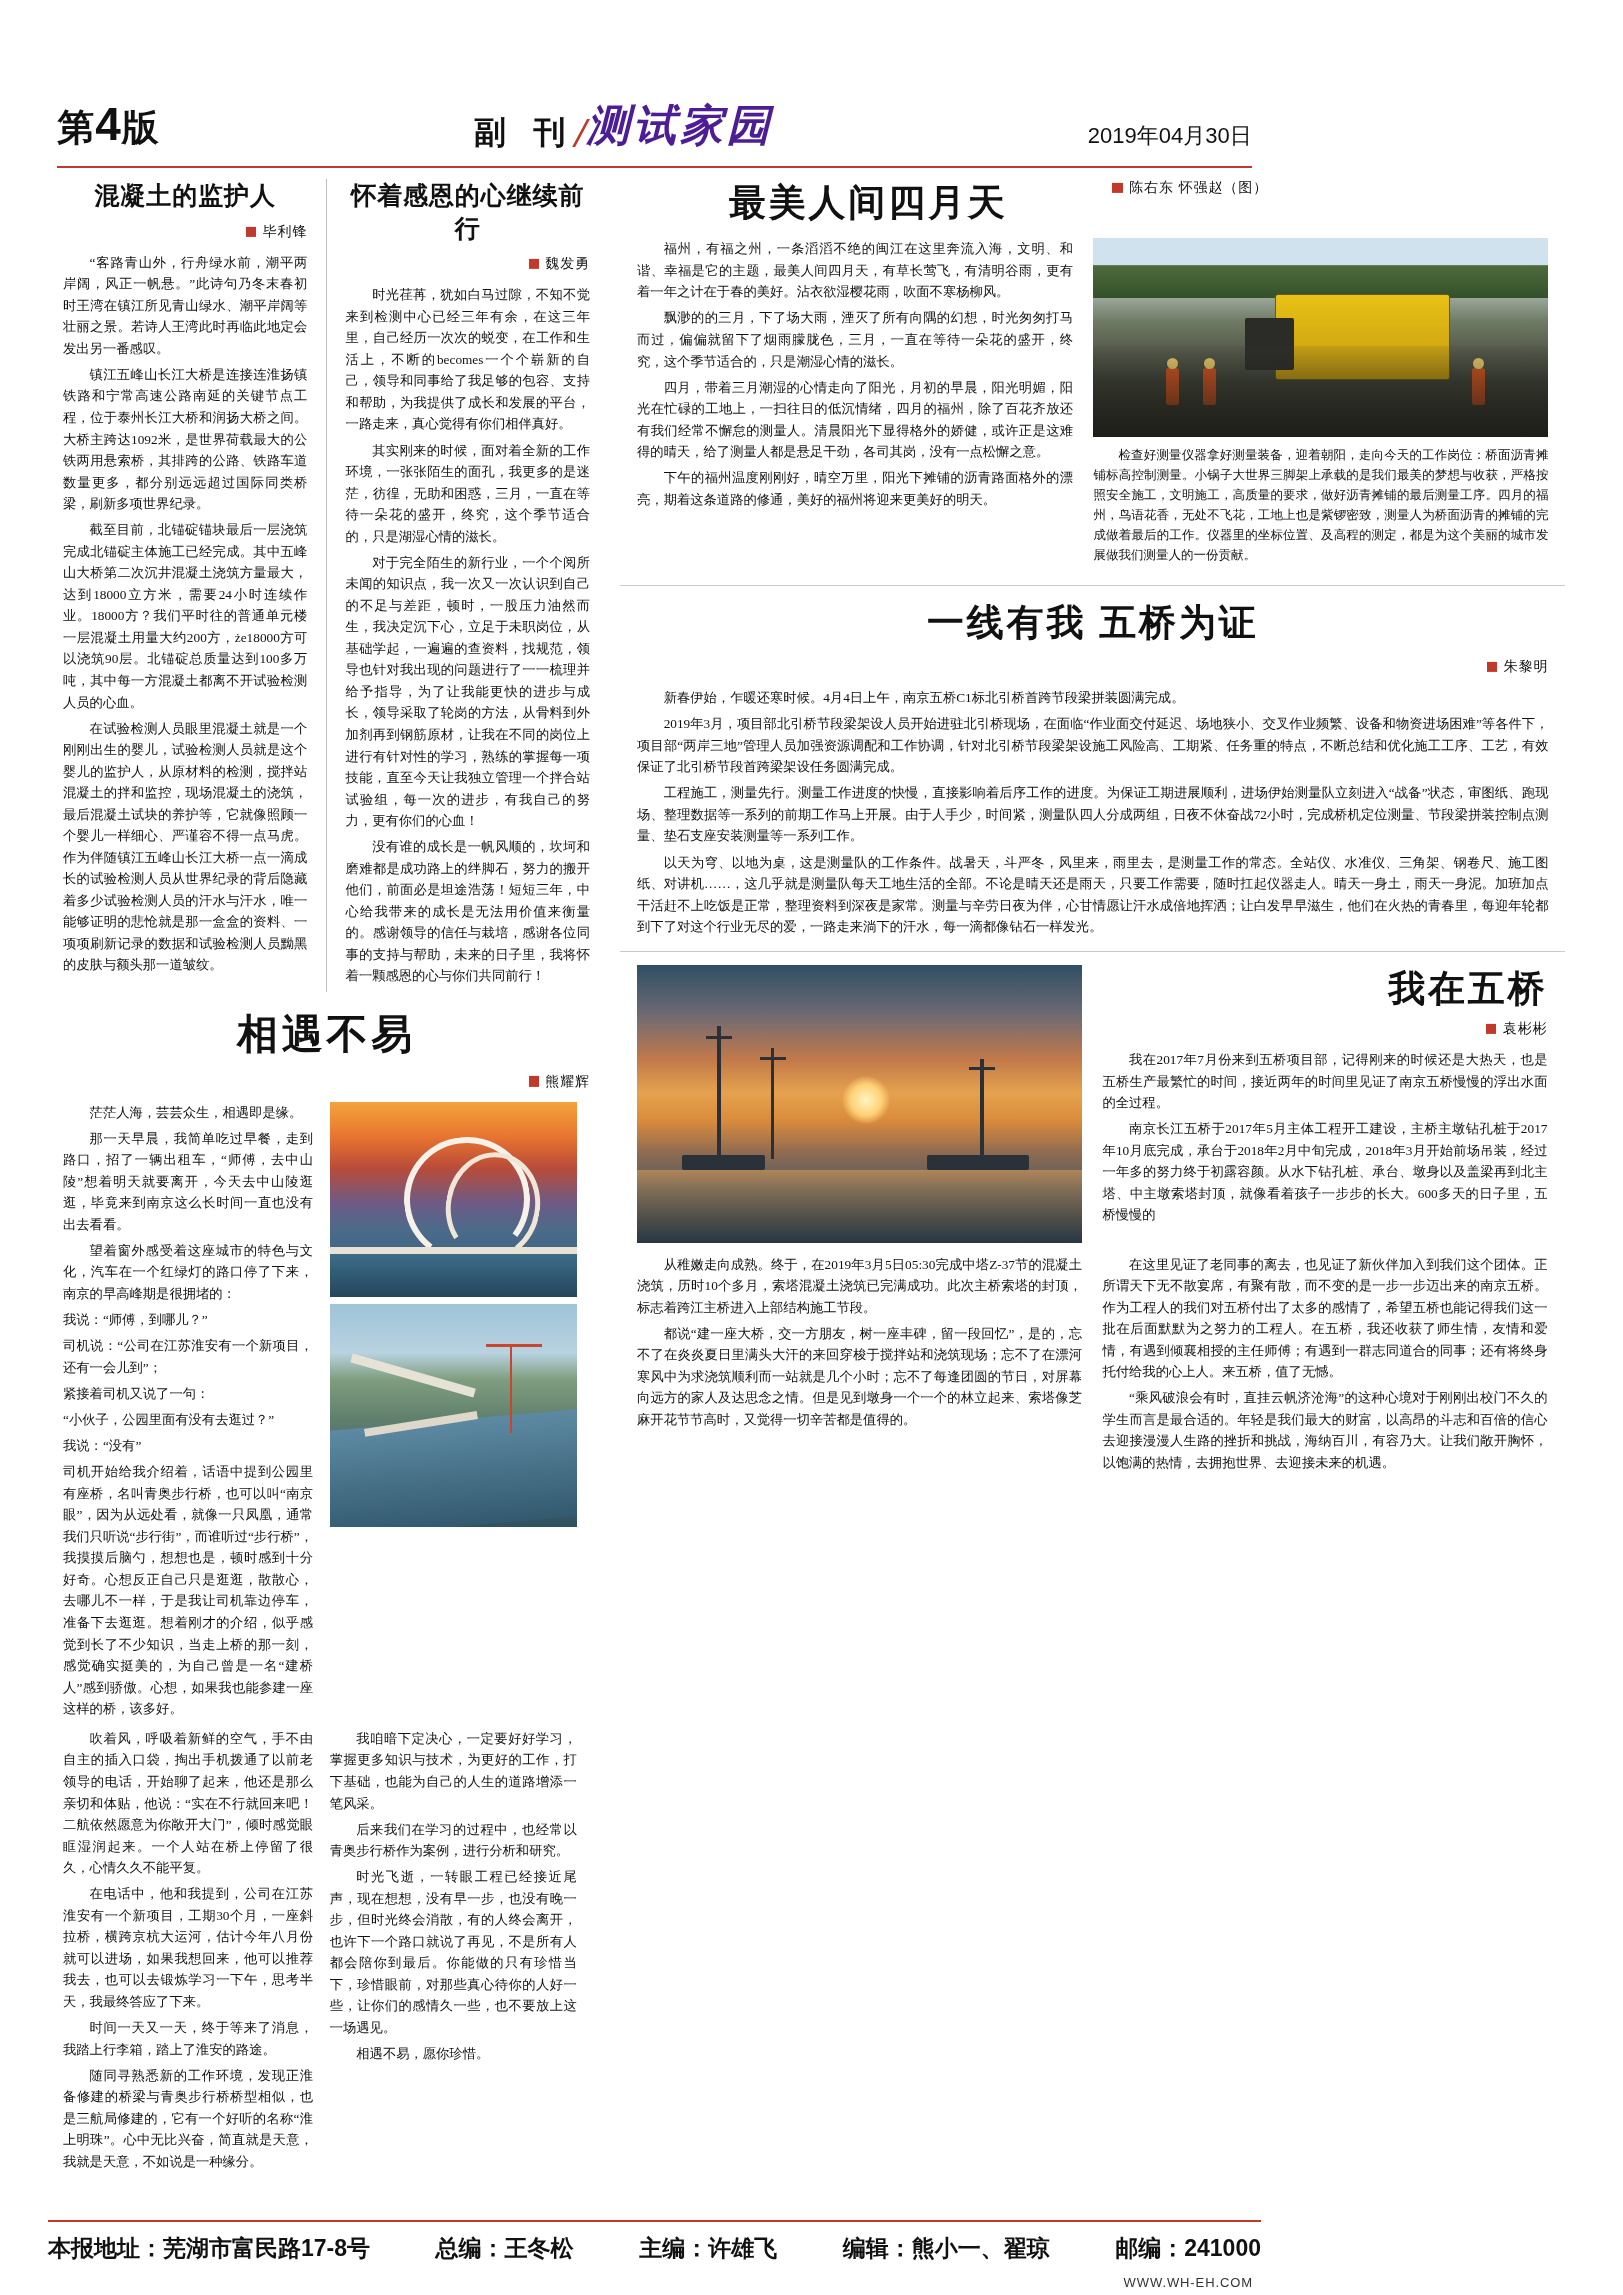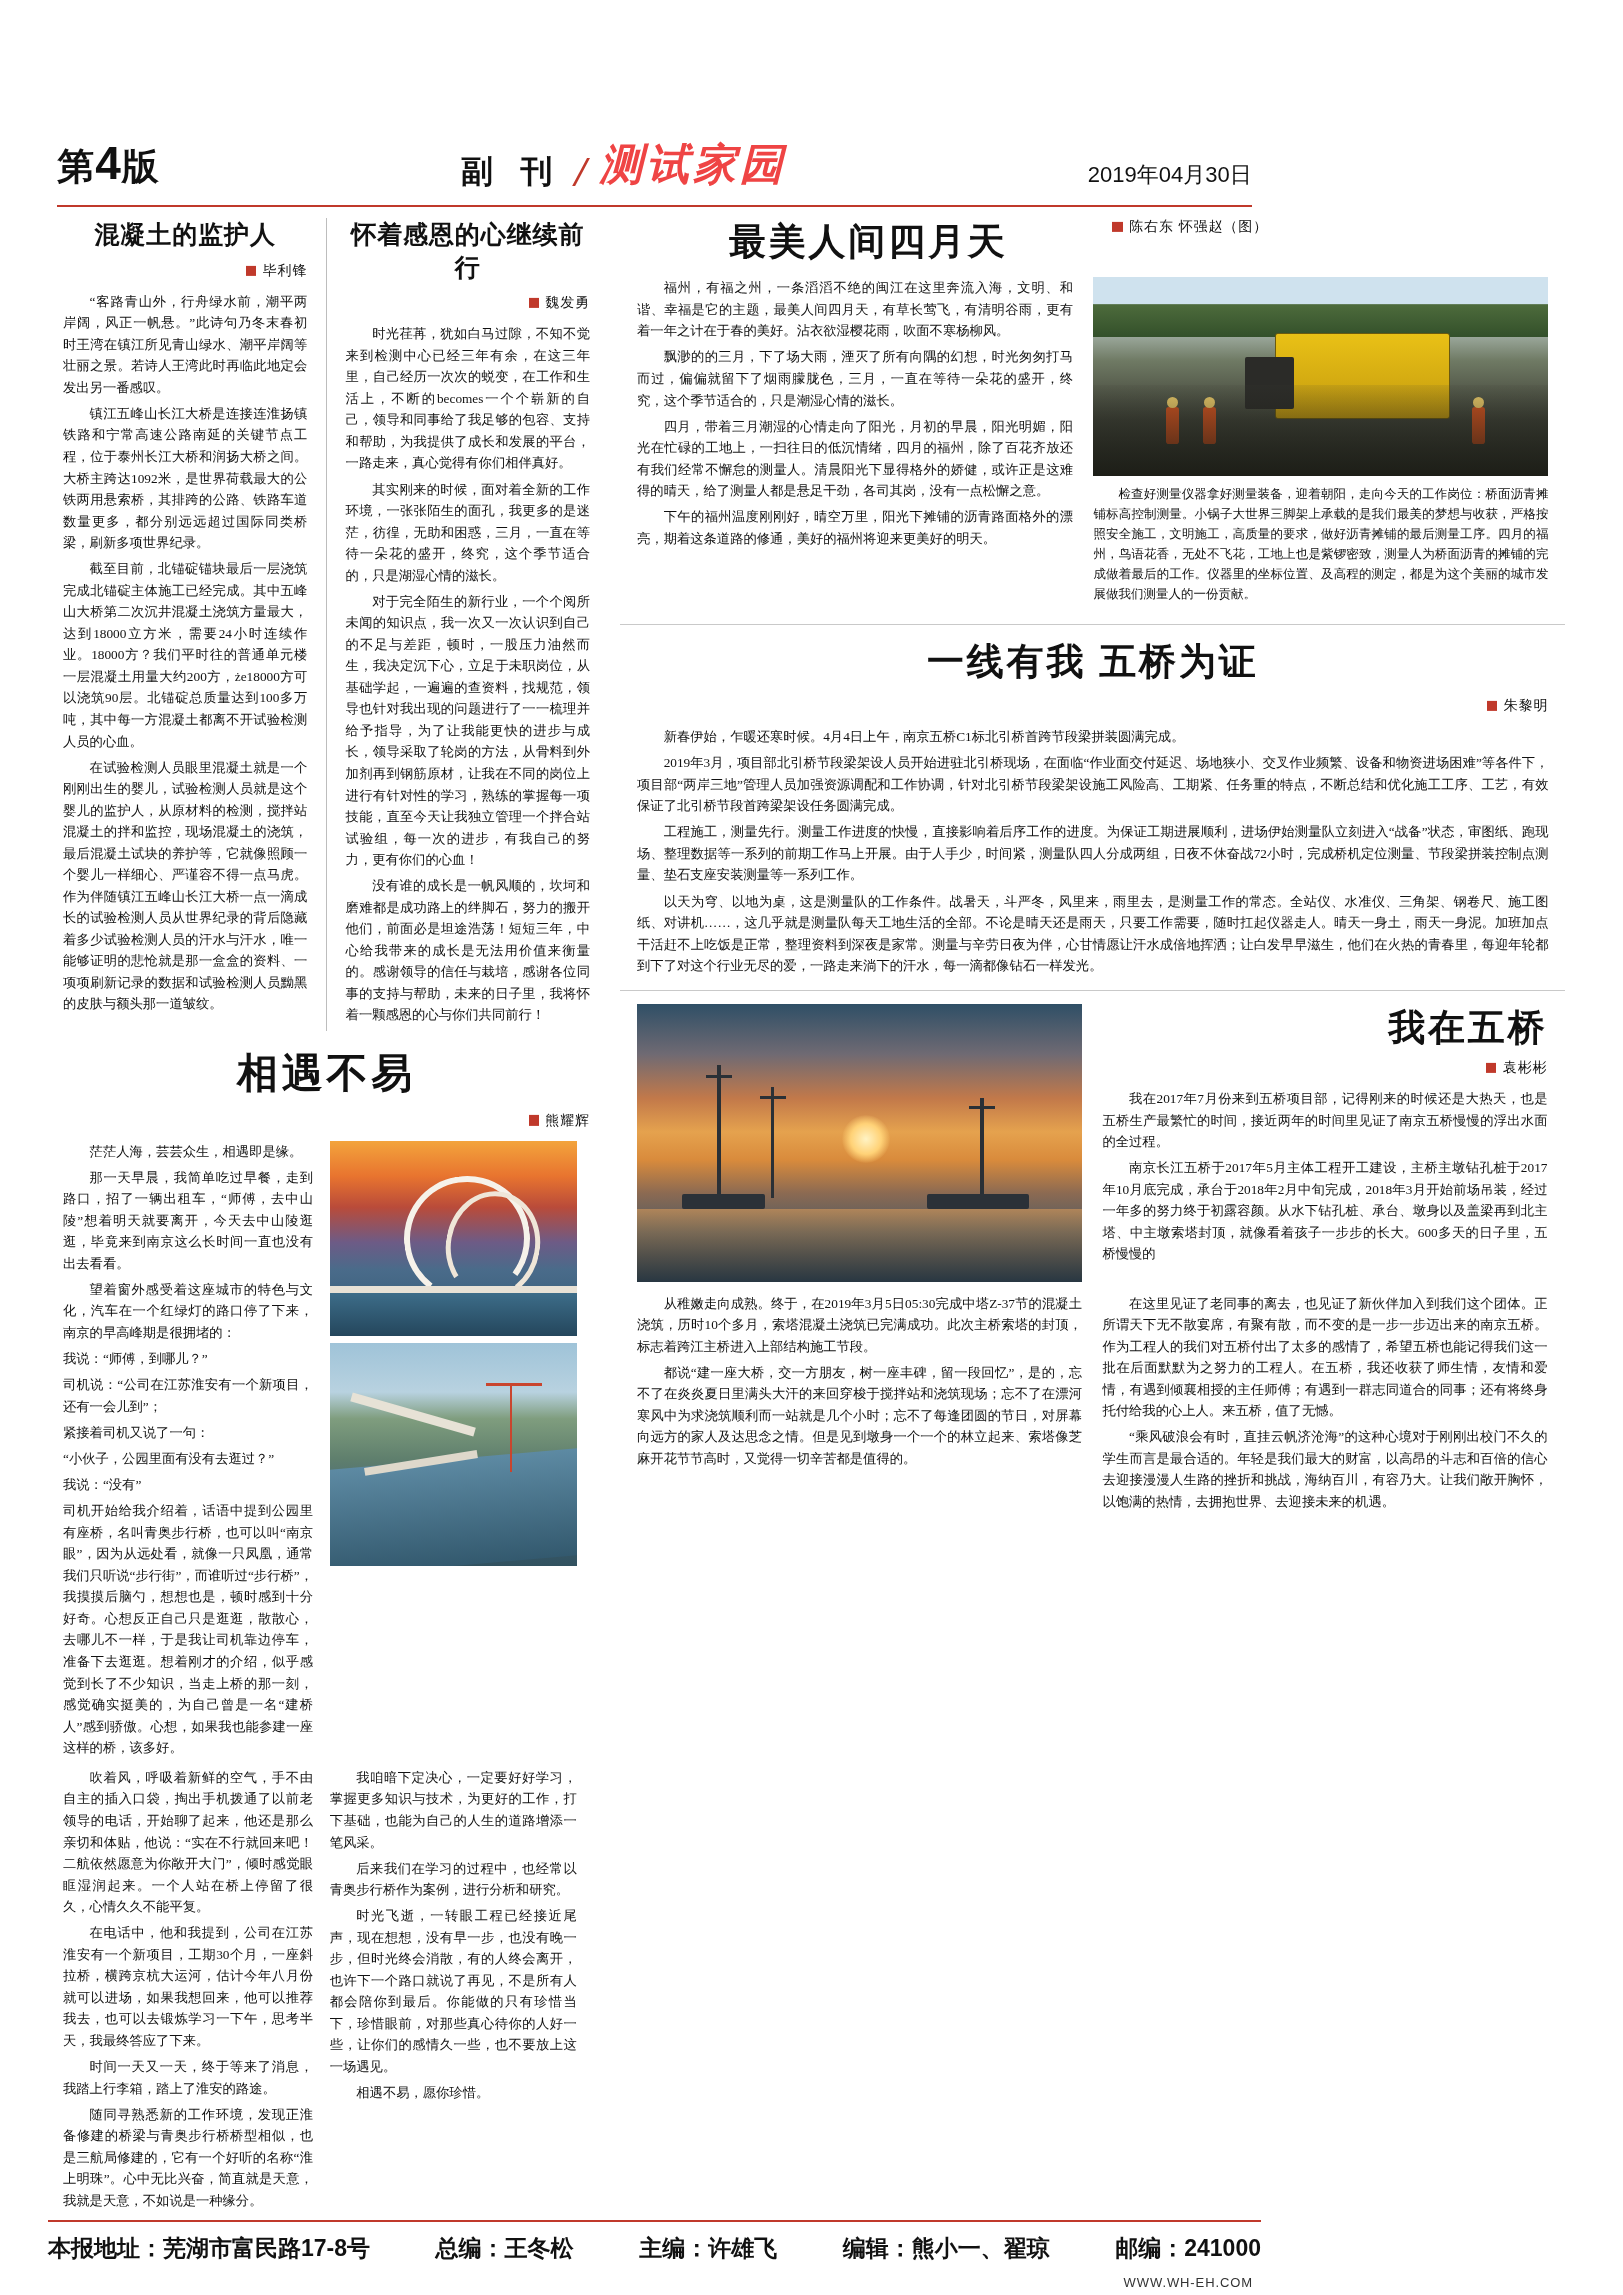--- a/index.html
+++ b/index.html
@@ -31,41 +31,39 @@
     font-weight:bold;
     font-size:37px;
     letter-spacing:0.9px;
     white-space:nowrap;
     padding-bottom:3.7px;
   }
   .mast-left .num{font-size:46px;}
   .mast-center{
     display:flex;
     align-items:flex-end;
-    gap:13px;
     flex:1;
     justify-content:center;
     padding-bottom:1.9px;
-    margin-top:39px;
   }
   .mast-center .fukan{
     font-family:"Liberation Sans","DejaVu Sans",sans-serif;
     font-size:32px;
     font-weight:bold;
     letter-spacing:9.3px;
   }
   .mast-center .slash{
     color:#c0392b;
     font-size:43px;
     font-weight:bold;
     font-style:italic;
     transform:translateY(1.9px);
   }
   .mast-center .brand{
-    color:#ef4444;
+    color:#4c1d95;
     font-size:43px;
     font-weight:bold;
     font-style:italic;
     letter-spacing:3.7px;
     font-family:"DejaVu Serif",serif;
   }
   .mast-right{
     font-family:"Liberation Sans","DejaVu Sans",sans-serif;
     font-size:22px;
     white-space:nowrap;

